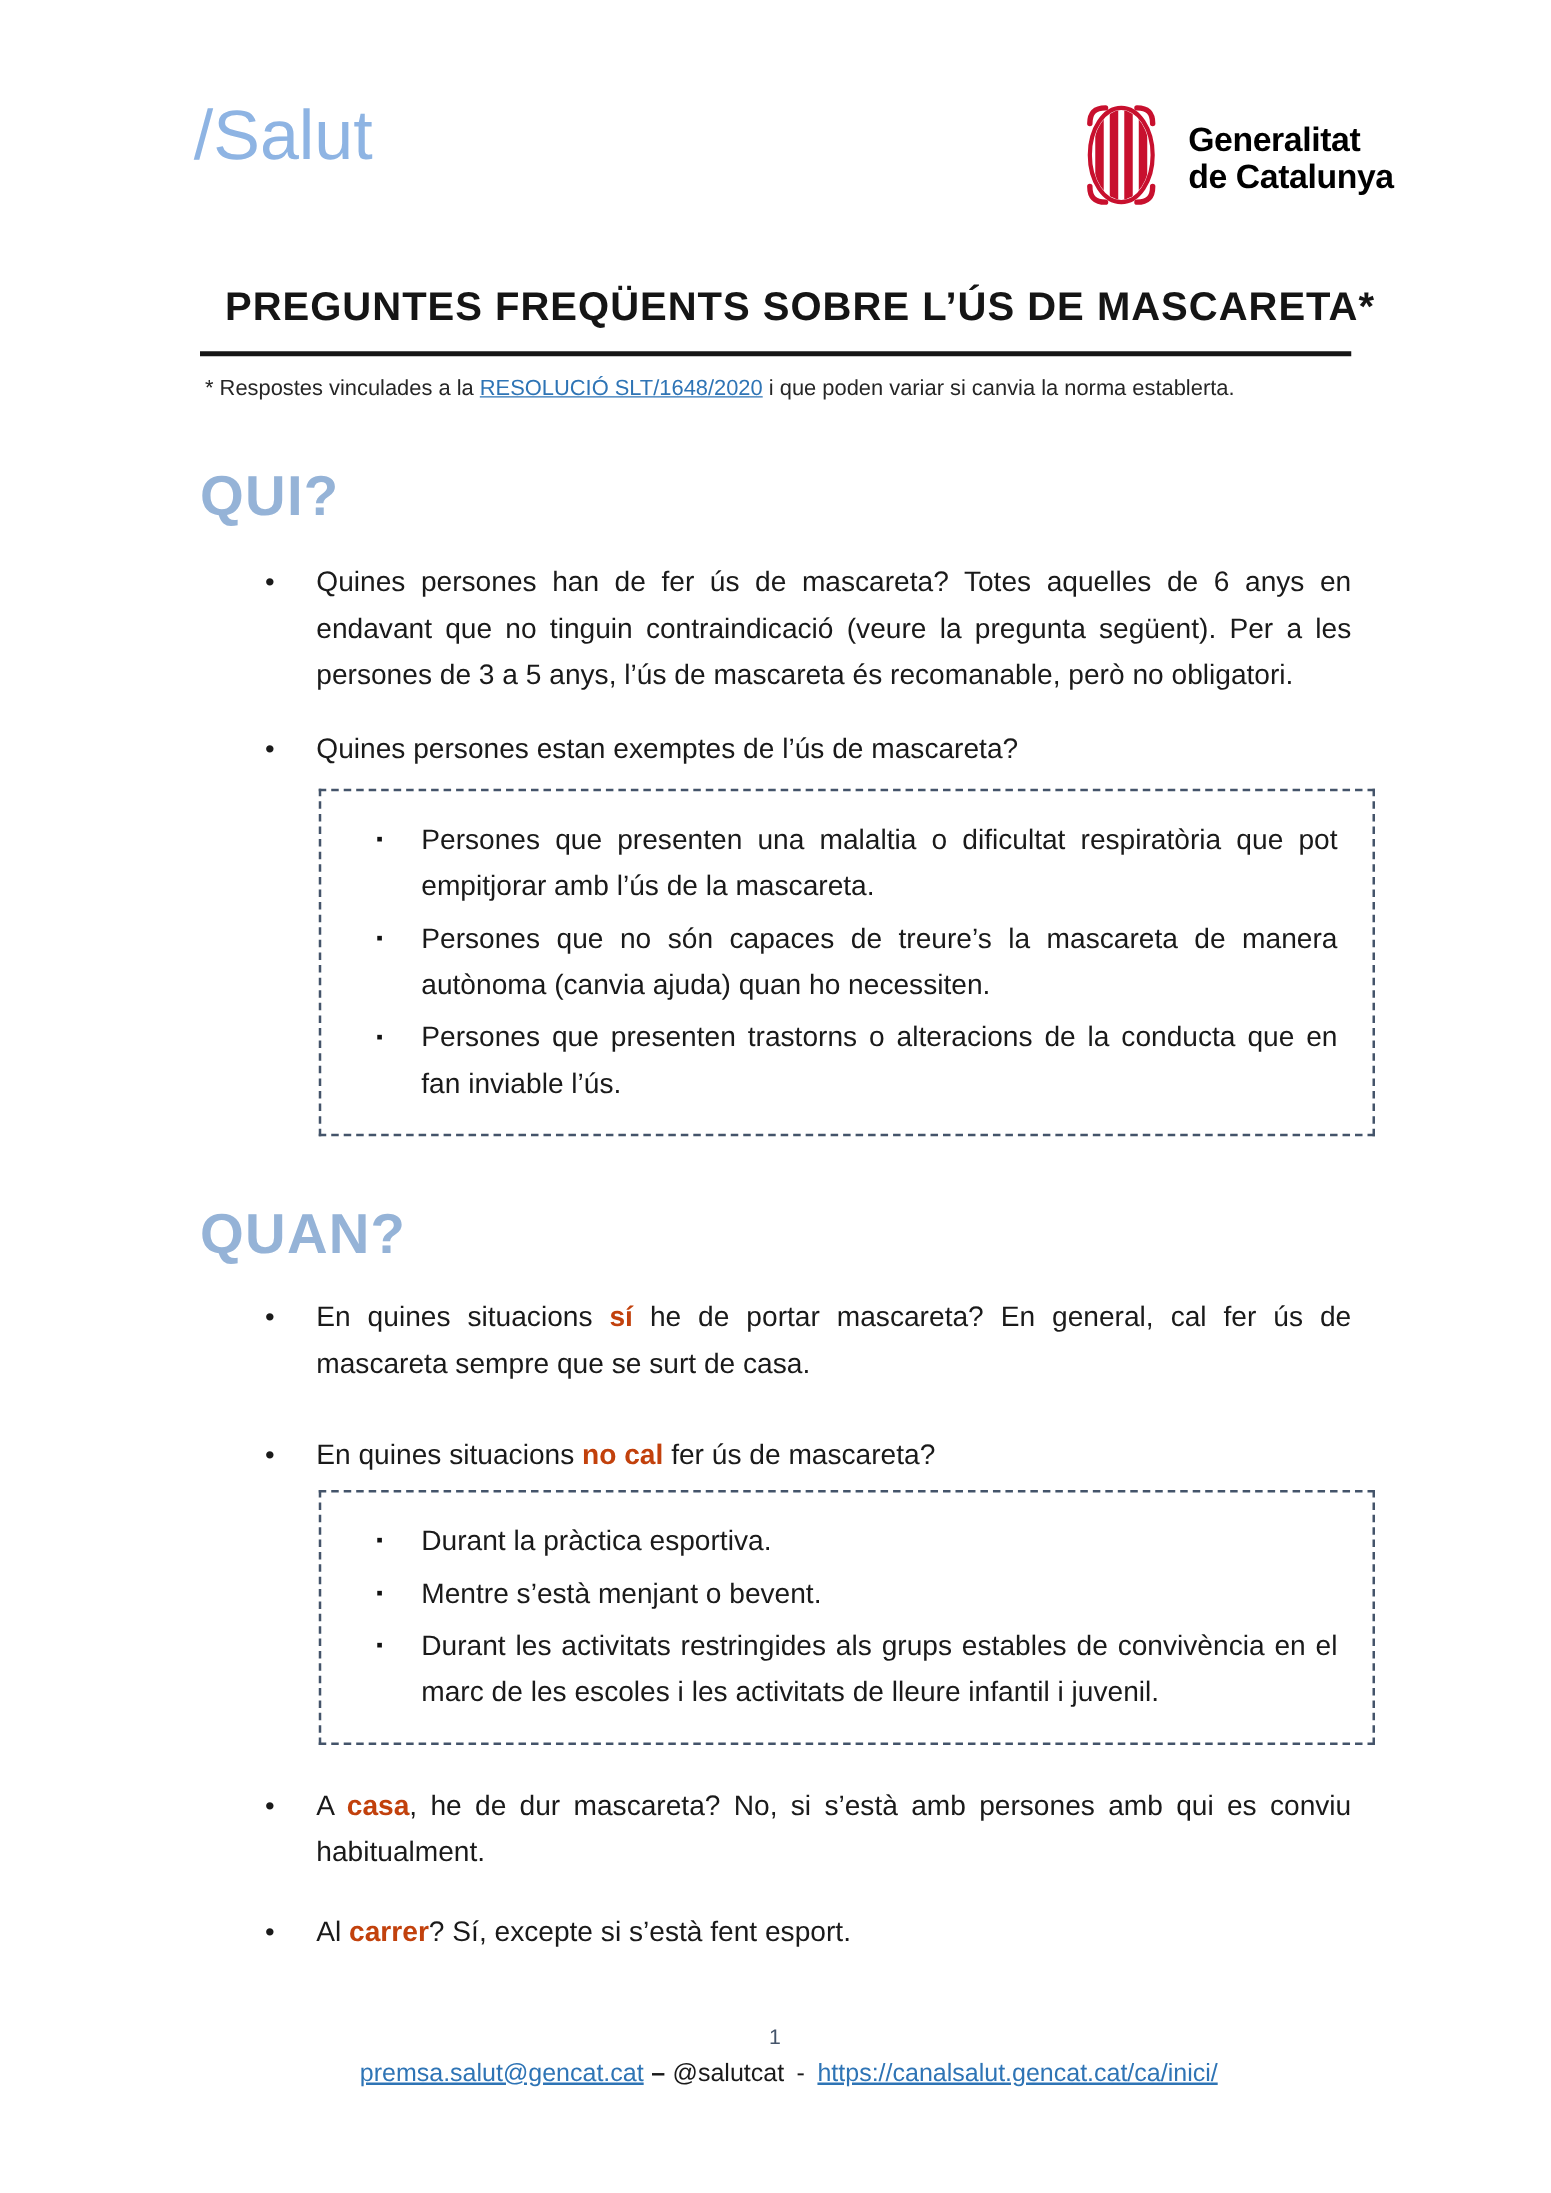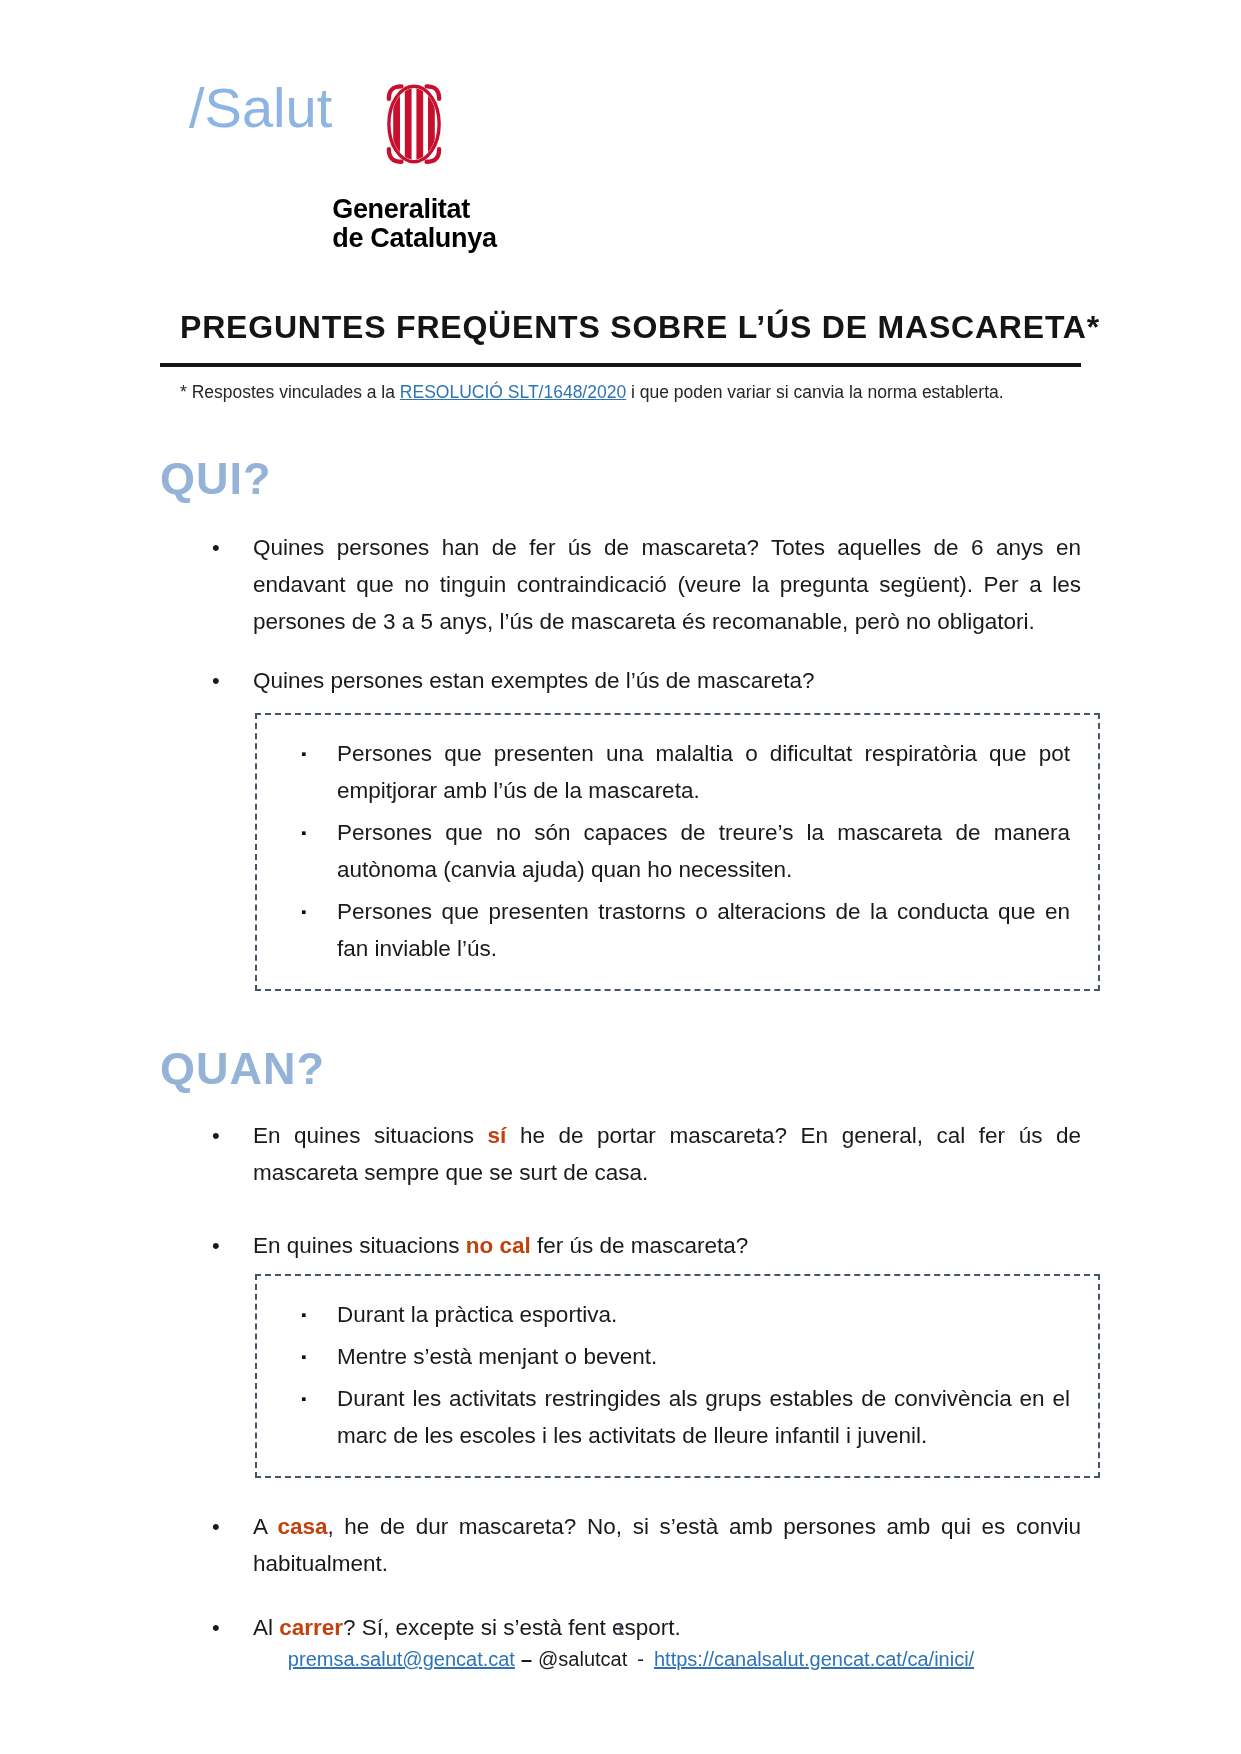--- a/index.html
+++ b/index.html
@@ -1,30 +1,30 @@
 <!DOCTYPE html>
 <html><head>
 <meta charset="utf-8">
 <style>
   * { margin:0; padding:0; box-sizing:border-box; }
   html,body { background:#ffffff; }
   body { font-family:"Liberation Sans", sans-serif; color:#1f1f1f; }
   .page { position:relative; width:1241px; height:1754px; background:#ffffff; overflow:hidden; margin:0 auto; }
 
   
-  .hdr { display:flex; align-items:flex-start; padding:80px 126px 0 155px;margin-left:34px; }
+  .hdr { display:flex; justify-content:space-between; align-items:flex-start; padding:80px 126px 0 155px; }
   .brand { font-size:56px; line-height:1; color:#8EB4E3; font-weight:400; letter-spacing:0; }
-  .gencat { display:flex; align-items:center; gap:25px; margin-top:2px;flex-direction:column; }
+  .gencat { display:flex; align-items:center; gap:25px; margin-top:2px; }
   .gentxt { font-weight:bold; font-size:27px; line-height:29px; color:#000; letter-spacing:-0.3px; }
 
   
   .titleblock { margin:56px 160px 0 160px; }
   .h-title { font-size:32px; font-weight:bold; letter-spacing:0.8px; color:#151515; margin-left:20px; white-space:nowrap; }
   .rule { height:4px; background:#161616; margin-top:17px; }
-  .subtitle { margin:15px 0 0 20px; font-size:17.5px; color:#262626; }
+  .subtitle { margin:15px 0 0 4px; font-size:17.5px; color:#262626; }
   a.link, a.flink { color:#2E74B5; text-decoration:underline; cursor:pointer; }
 
   
   .sec { margin-left:160px; font-size:45px; line-height:48px; font-weight:bold; color:#95B3D7; letter-spacing:1px; }
   .sec.qui { margin-top:52px; }
   .sec.quan { margin-top:54px; }
 
   
   .bullet { display:flex; margin-left:212px; margin-right:160px; }
   .bm { flex:none; width:41px; font-size:22px; line-height:37px; color:#1a1a1a; }

